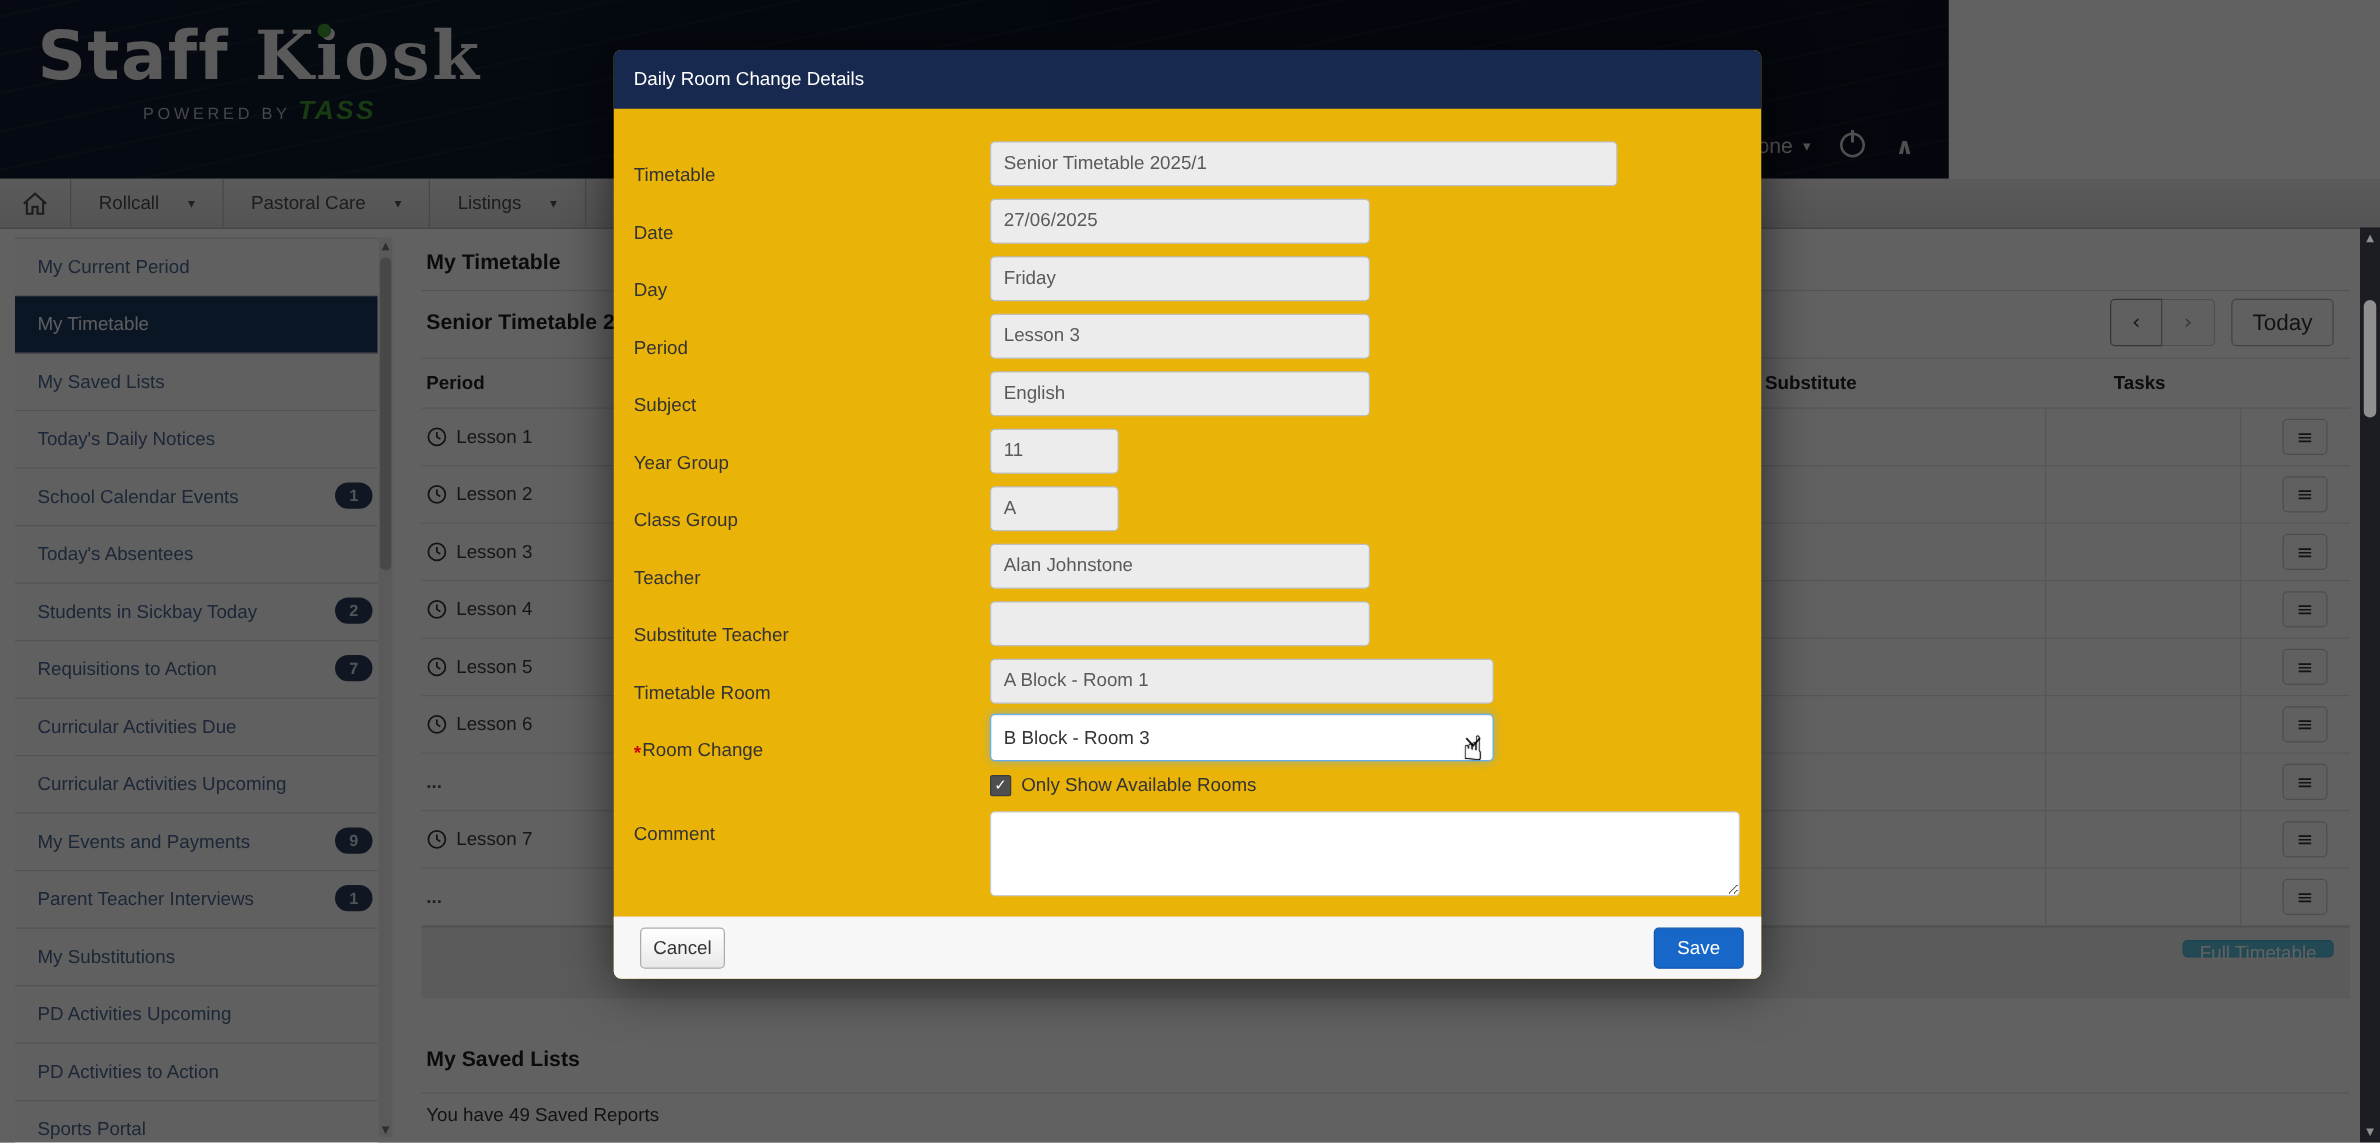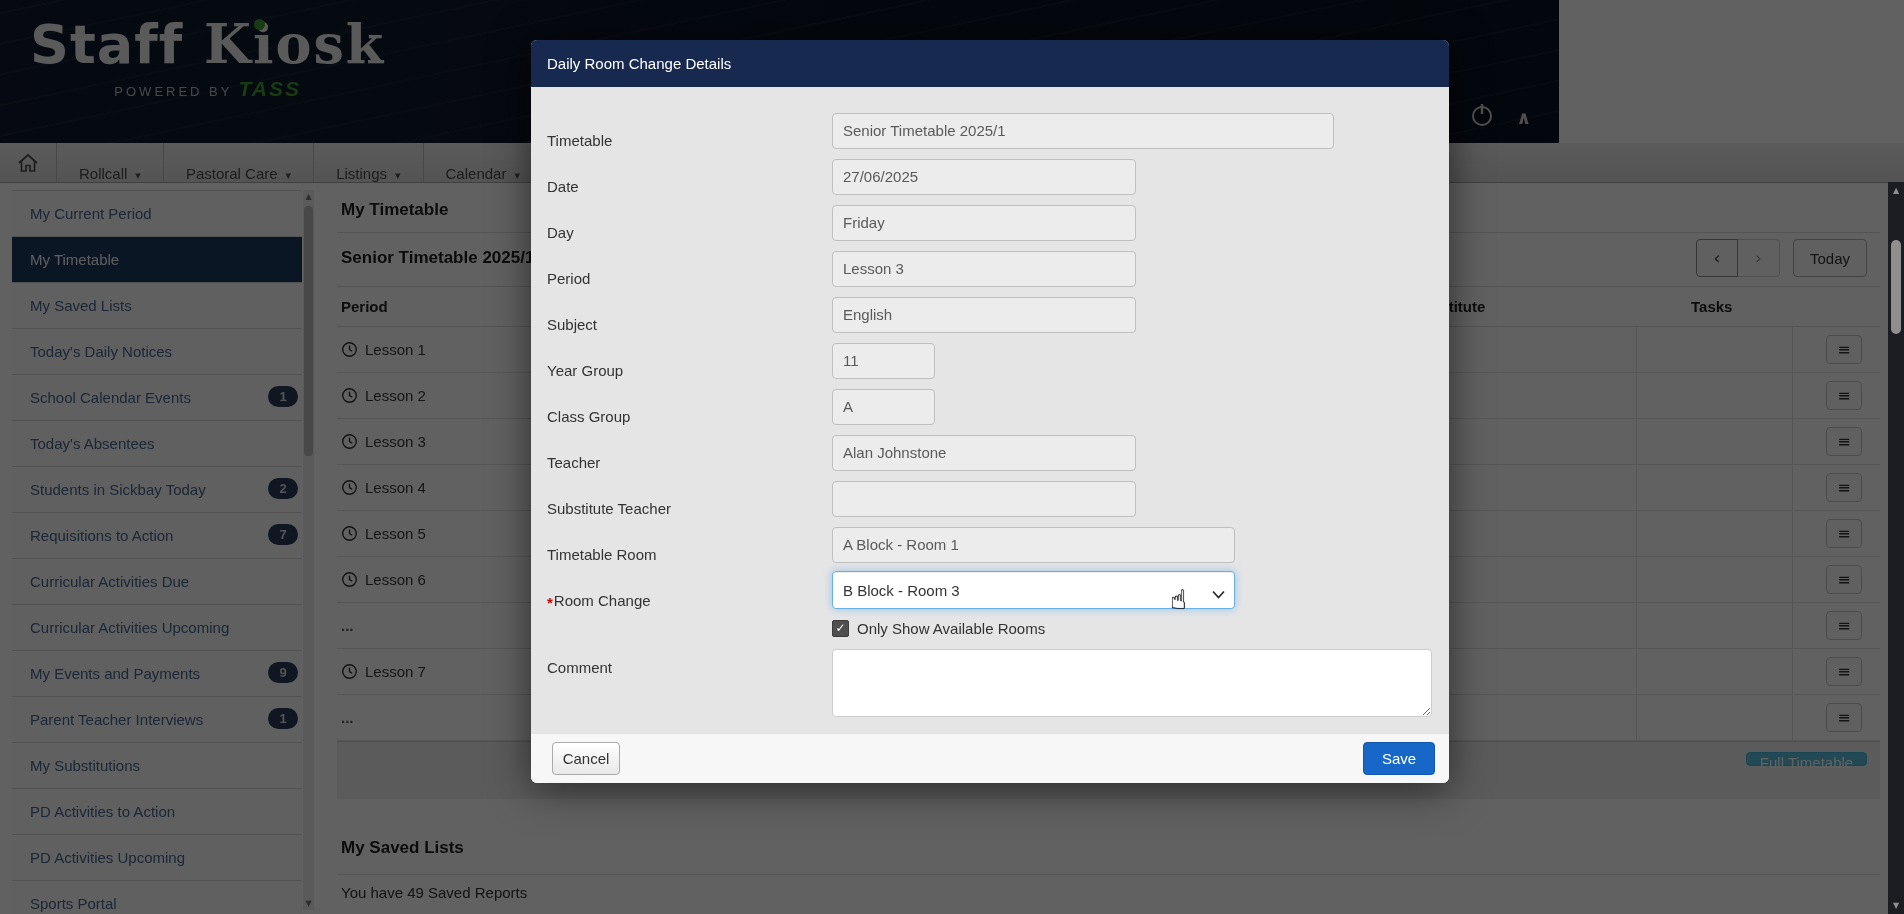--- a/index.html
+++ b/index.html
@@ -30,21 +30,21 @@
   .user{display:flex;align-items:center;gap:8px;font-size:17px;color:#d4d4d4;}
   .user .caret{font-family:"DejaVu Sans", sans-serif;font-size:12px;}
   .collapse{font-family:"DejaVu Sans", sans-serif;font-size:18px;font-weight:bold;color:#cfcfcf;}
 
   
   .navbar{position:absolute;left:0;top:143px;width:1904px;height:39px;
     background:linear-gradient(#efefef,#dcdcdc);border-bottom:1px solid #a8a8a8;
     display:flex;align-items:stretch;}
   .home{width:56px;display:flex;align-items:center;justify-content:center;}
   .nav-items{display:flex;align-items:stretch;}
-  .nav-item{display:flex;align-items:flex-end;gap:8px;padding:0 22px;font-size:15px;color:#4c4c4c;}
+  .nav-item{display:flex;align-items:center;gap:23px;padding:0 22px;font-size:15px;color:#4c4c4c;}
   .nav-item .caret{font-family:"DejaVu Sans", sans-serif;font-size:11px;color:#555;}
   .nav-sep{width:1px;background:#bdbdbd;}
 
   
   .sidebar{position:absolute;left:12px;top:190px;width:290px;border-top:1px solid #d8d8d8;background:#fdfdfd;}
   .side-item{position:relative;height:45px;line-height:45px;padding-left:18px;
              border-bottom:1px solid #d8d8d8;font-size:15px;color:#4a6690;}
   .side-item.sel{background:#1f3a63;color:#f2f4f8;}
   .badge{position:absolute;right:4px;top:11px;min-width:12px;padding:2px 9px;border-radius:11px;
          background:#2c3e5a;color:#d6dce6;font-size:13px;font-weight:bold;line-height:17px;text-align:center;}
@@ -56,21 +56,21 @@
   .side-thumb{position:absolute;left:1px;top:16px;width:9px;height:250px;background:#bdbdbd;border-radius:4px;}
 
   
   .content{position:absolute;left:337px;top:190px;width:1543px;height:724px;}
   .panel-title{position:absolute;left:4px;top:10px;font-size:17px;font-weight:bold;color:#1d1d1d;}
   .panel-sub{position:absolute;left:4px;top:58px;font-size:17px;font-weight:bold;color:#1d1d1d;white-space:nowrap;}
   .hr{position:absolute;left:0;right:0;height:0;border-top:1px solid #dedede;}
   .hr1{top:42px;} .hr2{top:96px;} .hr3{top:136px;}
   .toolbar{position:absolute;top:49px;right:13px;display:flex;gap:13px;}
   .tbtn{height:38px;background:#fdfdfd;border:1px solid #b0b0b0;border-radius:4px;
-        font-size:15px;color:#333;font-family:"Liberation Sans", sans-serif;padding:0 16px;}
+        font-size:18px;color:#333;font-family:"Liberation Sans", sans-serif;padding:0 16px;}
   .pgroup{display:flex;}
   .pbtn{width:42px;height:38px;background:#fdfdfd;border:1px solid #8d8d8d;border-radius:4px 0 0 4px;
         font-size:17px;color:#444;font-family:"DejaVu Sans", sans-serif;}
   .pbtn.next{border:1px solid #cfcfcf;border-left:none;border-radius:0 4px 4px 0;color:#9a9a9a;}
   .chrow{position:absolute;top:100px;left:0;right:0;height:36px;font-size:15px;font-weight:bold;color:#222;}
   .ch{position:absolute;top:8px;}
   .ch.period{left:4px;} .ch.sub{left:1075px;} .ch.tasks{left:1354px;}
   .rows{position:absolute;left:0;right:0;top:137px;height:414px;}
   .trow{position:relative;height:45px;border-bottom:1px solid #e3e3e3;display:flex;align-items:center;padding-left:4px;}
   .trow-label{font-size:15px;color:#3a3a3a;margin-left:7px;}
@@ -82,22 +82,22 @@
   .v1{left:1299px;} .v2{left:1455px;}
   .tfooter{position:absolute;left:0;right:0;top:551px;height:57px;background:#f0f0f0;border-top:1px solid #cfcfcf;}
   .ft-btn{position:absolute;right:13px;top:10px;width:121px;height:14px;background:#5bc0de;border:1px solid #46b8da;
           border-radius:4px;color:#ffffff;font-size:15px;font-family:"Liberation Sans", sans-serif;}
   .saved-title{position:absolute;left:4px;top:648px;font-size:17px;font-weight:bold;color:#1d1d1d;}
   .hr4{top:684px;}
   .saved-text{position:absolute;left:4px;top:694px;font-size:15px;color:#333;}
 
   
   .overlay{position:absolute;left:0;top:0;width:1904px;height:914px;background:rgba(0,0,0,0.62);z-index:50;}
-  .modal{position:absolute;left:491px;top:40px;width:918px;height:743px;background:#e5e5e5;border-radius:6px;
-         box-shadow:0 6px 40px rgba(0,0,0,0.55);z-index:100;margin-left:40px;}
+  .modal{position:absolute;left:491px;top:40px;width:918px;height:743px;background:#eab308;border-radius:6px;
+         box-shadow:0 6px 40px rgba(0,0,0,0.55);z-index:100;}
   .mhead{height:47px;line-height:47px;padding-left:16px;background:#17294e;color:#ffffff;
          font-size:15px;border-radius:6px 6px 0 0;}
   .mbody{padding-top:16px;}
   .mrow{display:flex;align-items:flex-end;height:46px;padding-left:16px;}
   .mlabel{width:285px;flex:none;font-size:15px;color:#333;}
   .star{color:#cc0000;font-weight:bold;margin-right:1px;position:relative;top:2px;}
   .dis-input{height:34px;line-height:34px;background:#ececec;border:1px solid #bfbfbf;border-radius:4px;
              padding:0 10px;font-size:15px;color:#5a5a5a;white-space:nowrap;overflow:hidden;}
   .dis-input.xl{width:480px;} .dis-input.lg{width:381px;} .dis-input.md{width:282px;} .dis-input.sm{width:81px;}
   .selwrap{position:relative;}
@@ -210,22 +210,22 @@
       <div class="side-item"><span>Today's Daily Notices</span></div>
       <div class="side-item"><span>School Calendar Events</span><span class="badge">1</span></div>
       <div class="side-item"><span>Today's Absentees</span></div>
       <div class="side-item"><span>Students in Sickbay Today</span><span class="badge">2</span></div>
       <div class="side-item"><span>Requisitions to Action</span><span class="badge">7</span></div>
       <div class="side-item"><span>Curricular Activities Due</span></div>
       <div class="side-item"><span>Curricular Activities Upcoming</span></div>
       <div class="side-item"><span>My Events and Payments</span><span class="badge">9</span></div>
       <div class="side-item"><span>Parent Teacher Interviews</span><span class="badge">1</span></div>
       <div class="side-item"><span>My Substitutions</span></div>
+      <div class="side-item"><span>PD Activities Upcoming</span></div>
       <div class="side-item"><span>PD Activities to Action</span></div>
-      <div class="side-item"><span>PD Activities Upcoming</span></div>
       <div class="side-item"><span>Sports Portal</span></div>
     </div>
   <div class="side-scroll">
     <span class="arr up">▲</span>
     <span class="side-thumb"></span>
     <span class="arr dn">▼</span>
   </div>
 
   <div class="content">
     <div class="panel-title">My Timetable</div>

